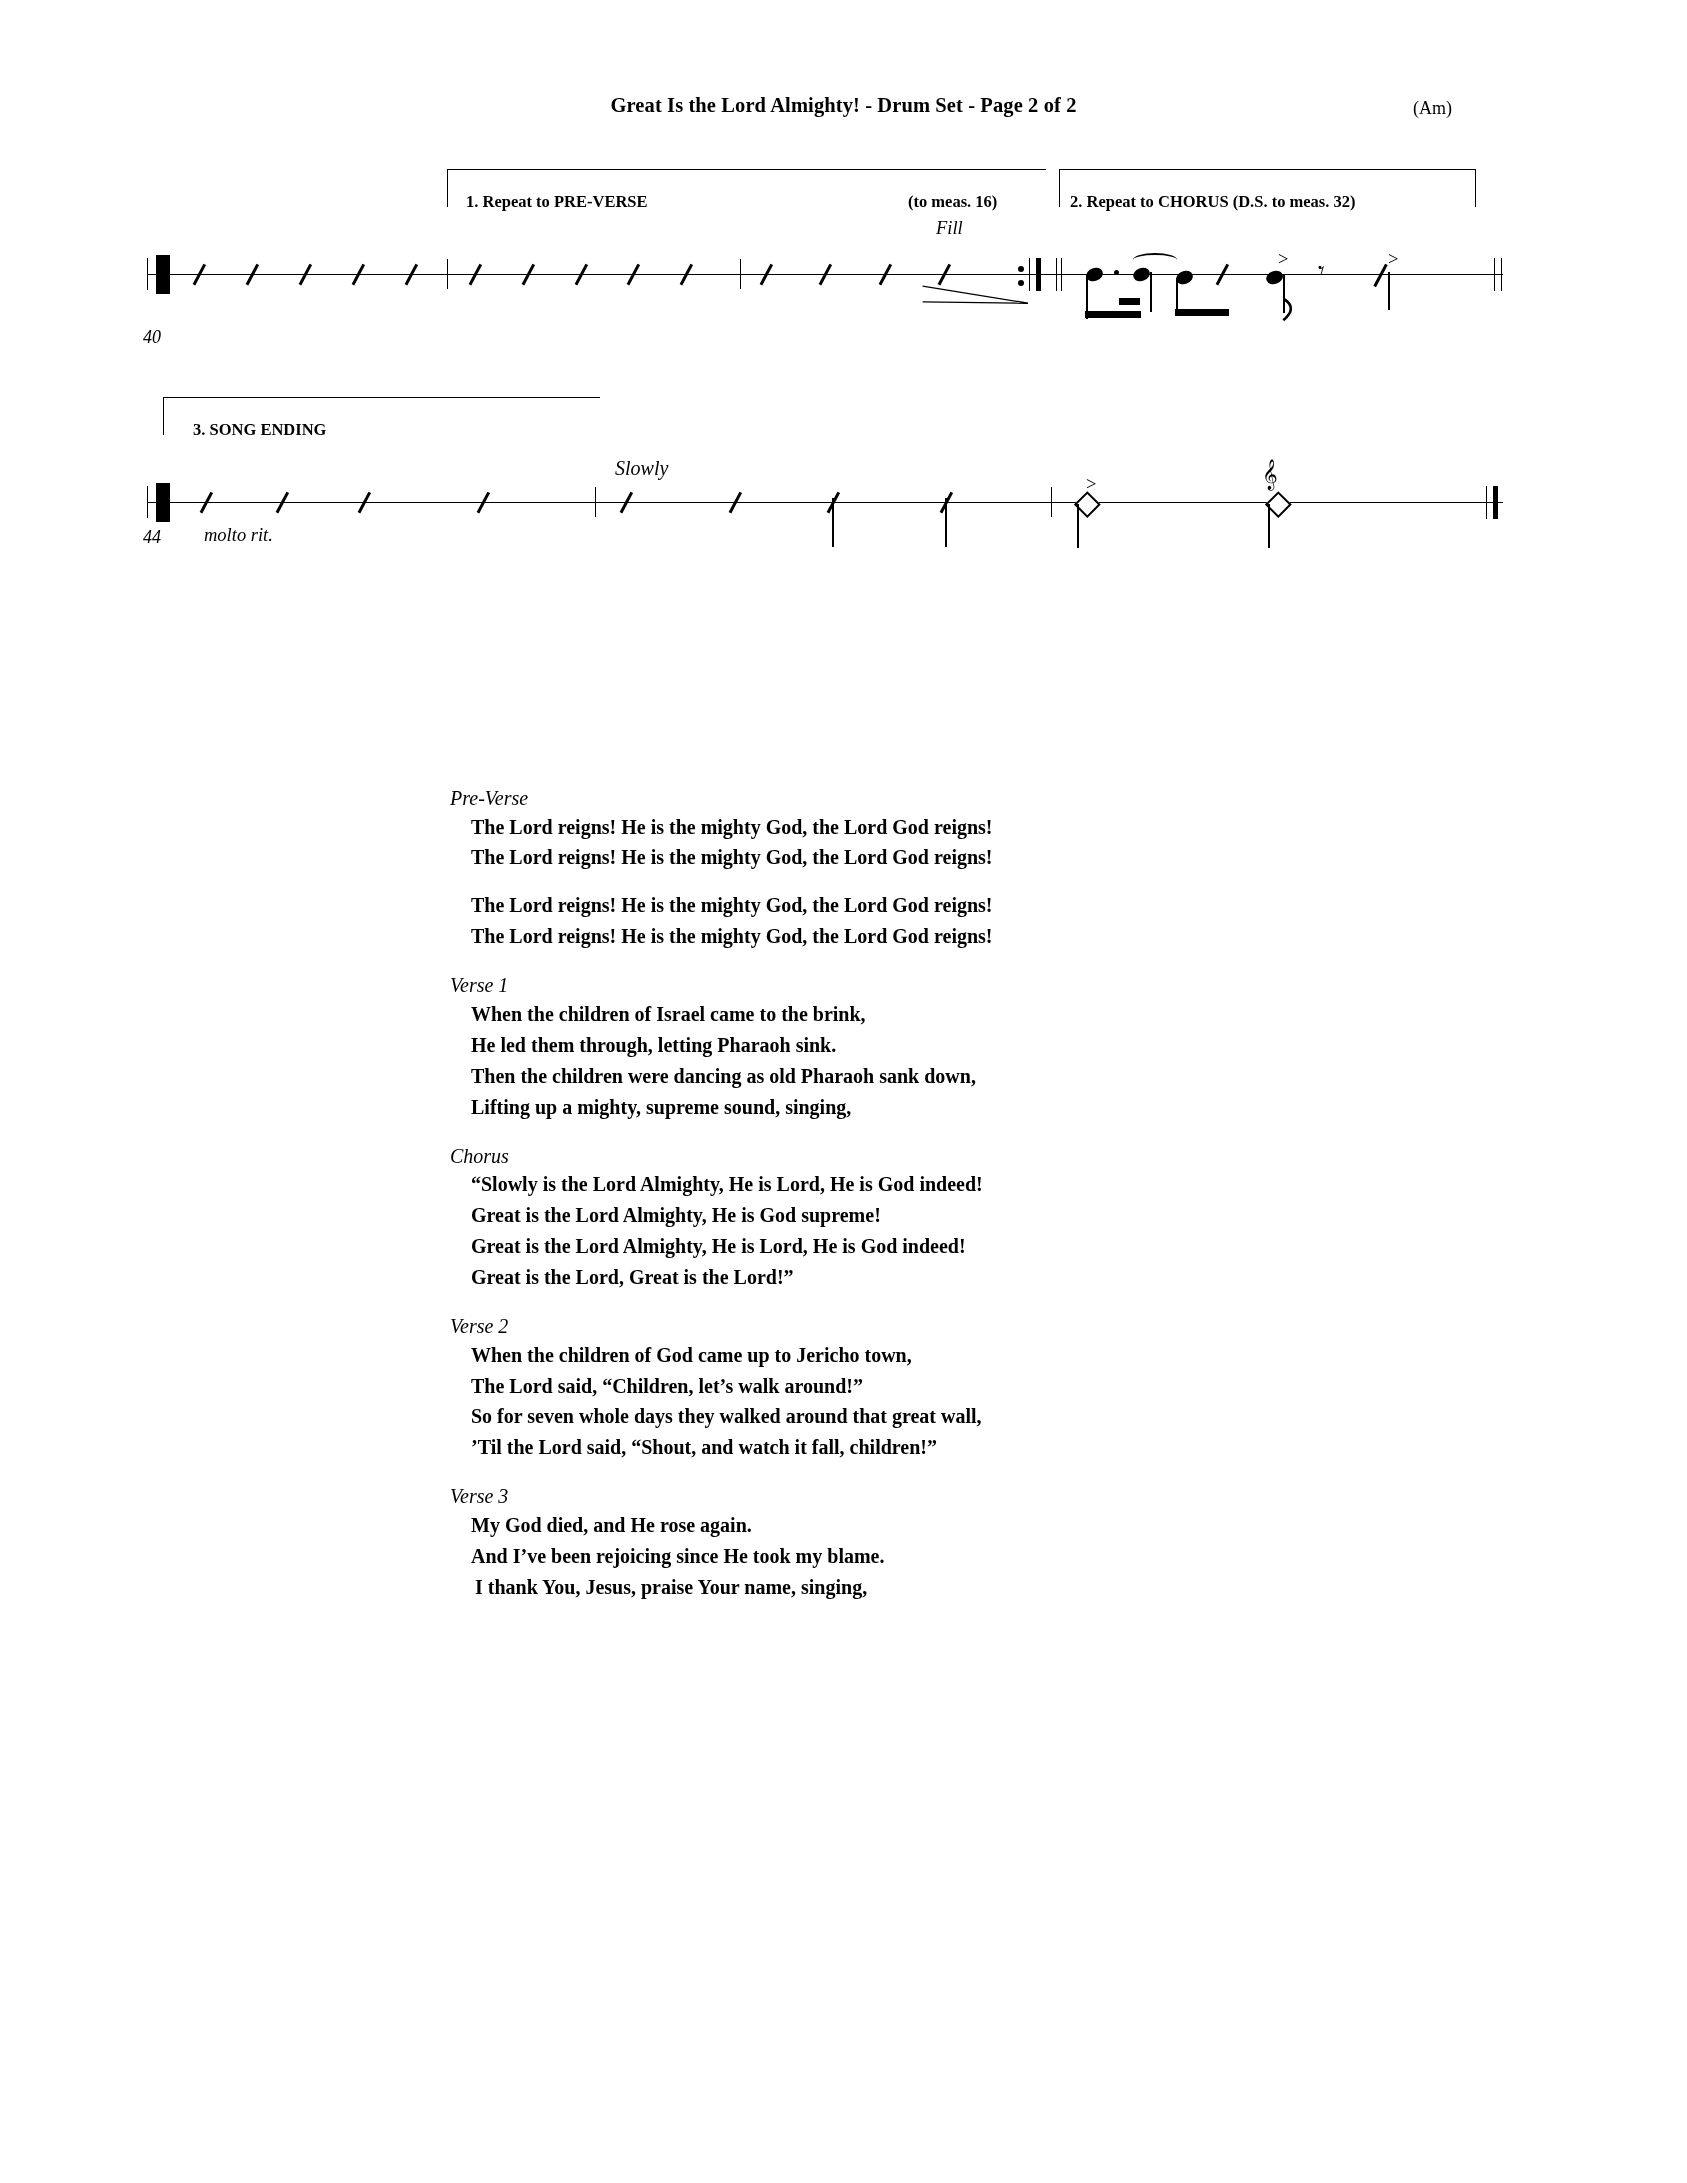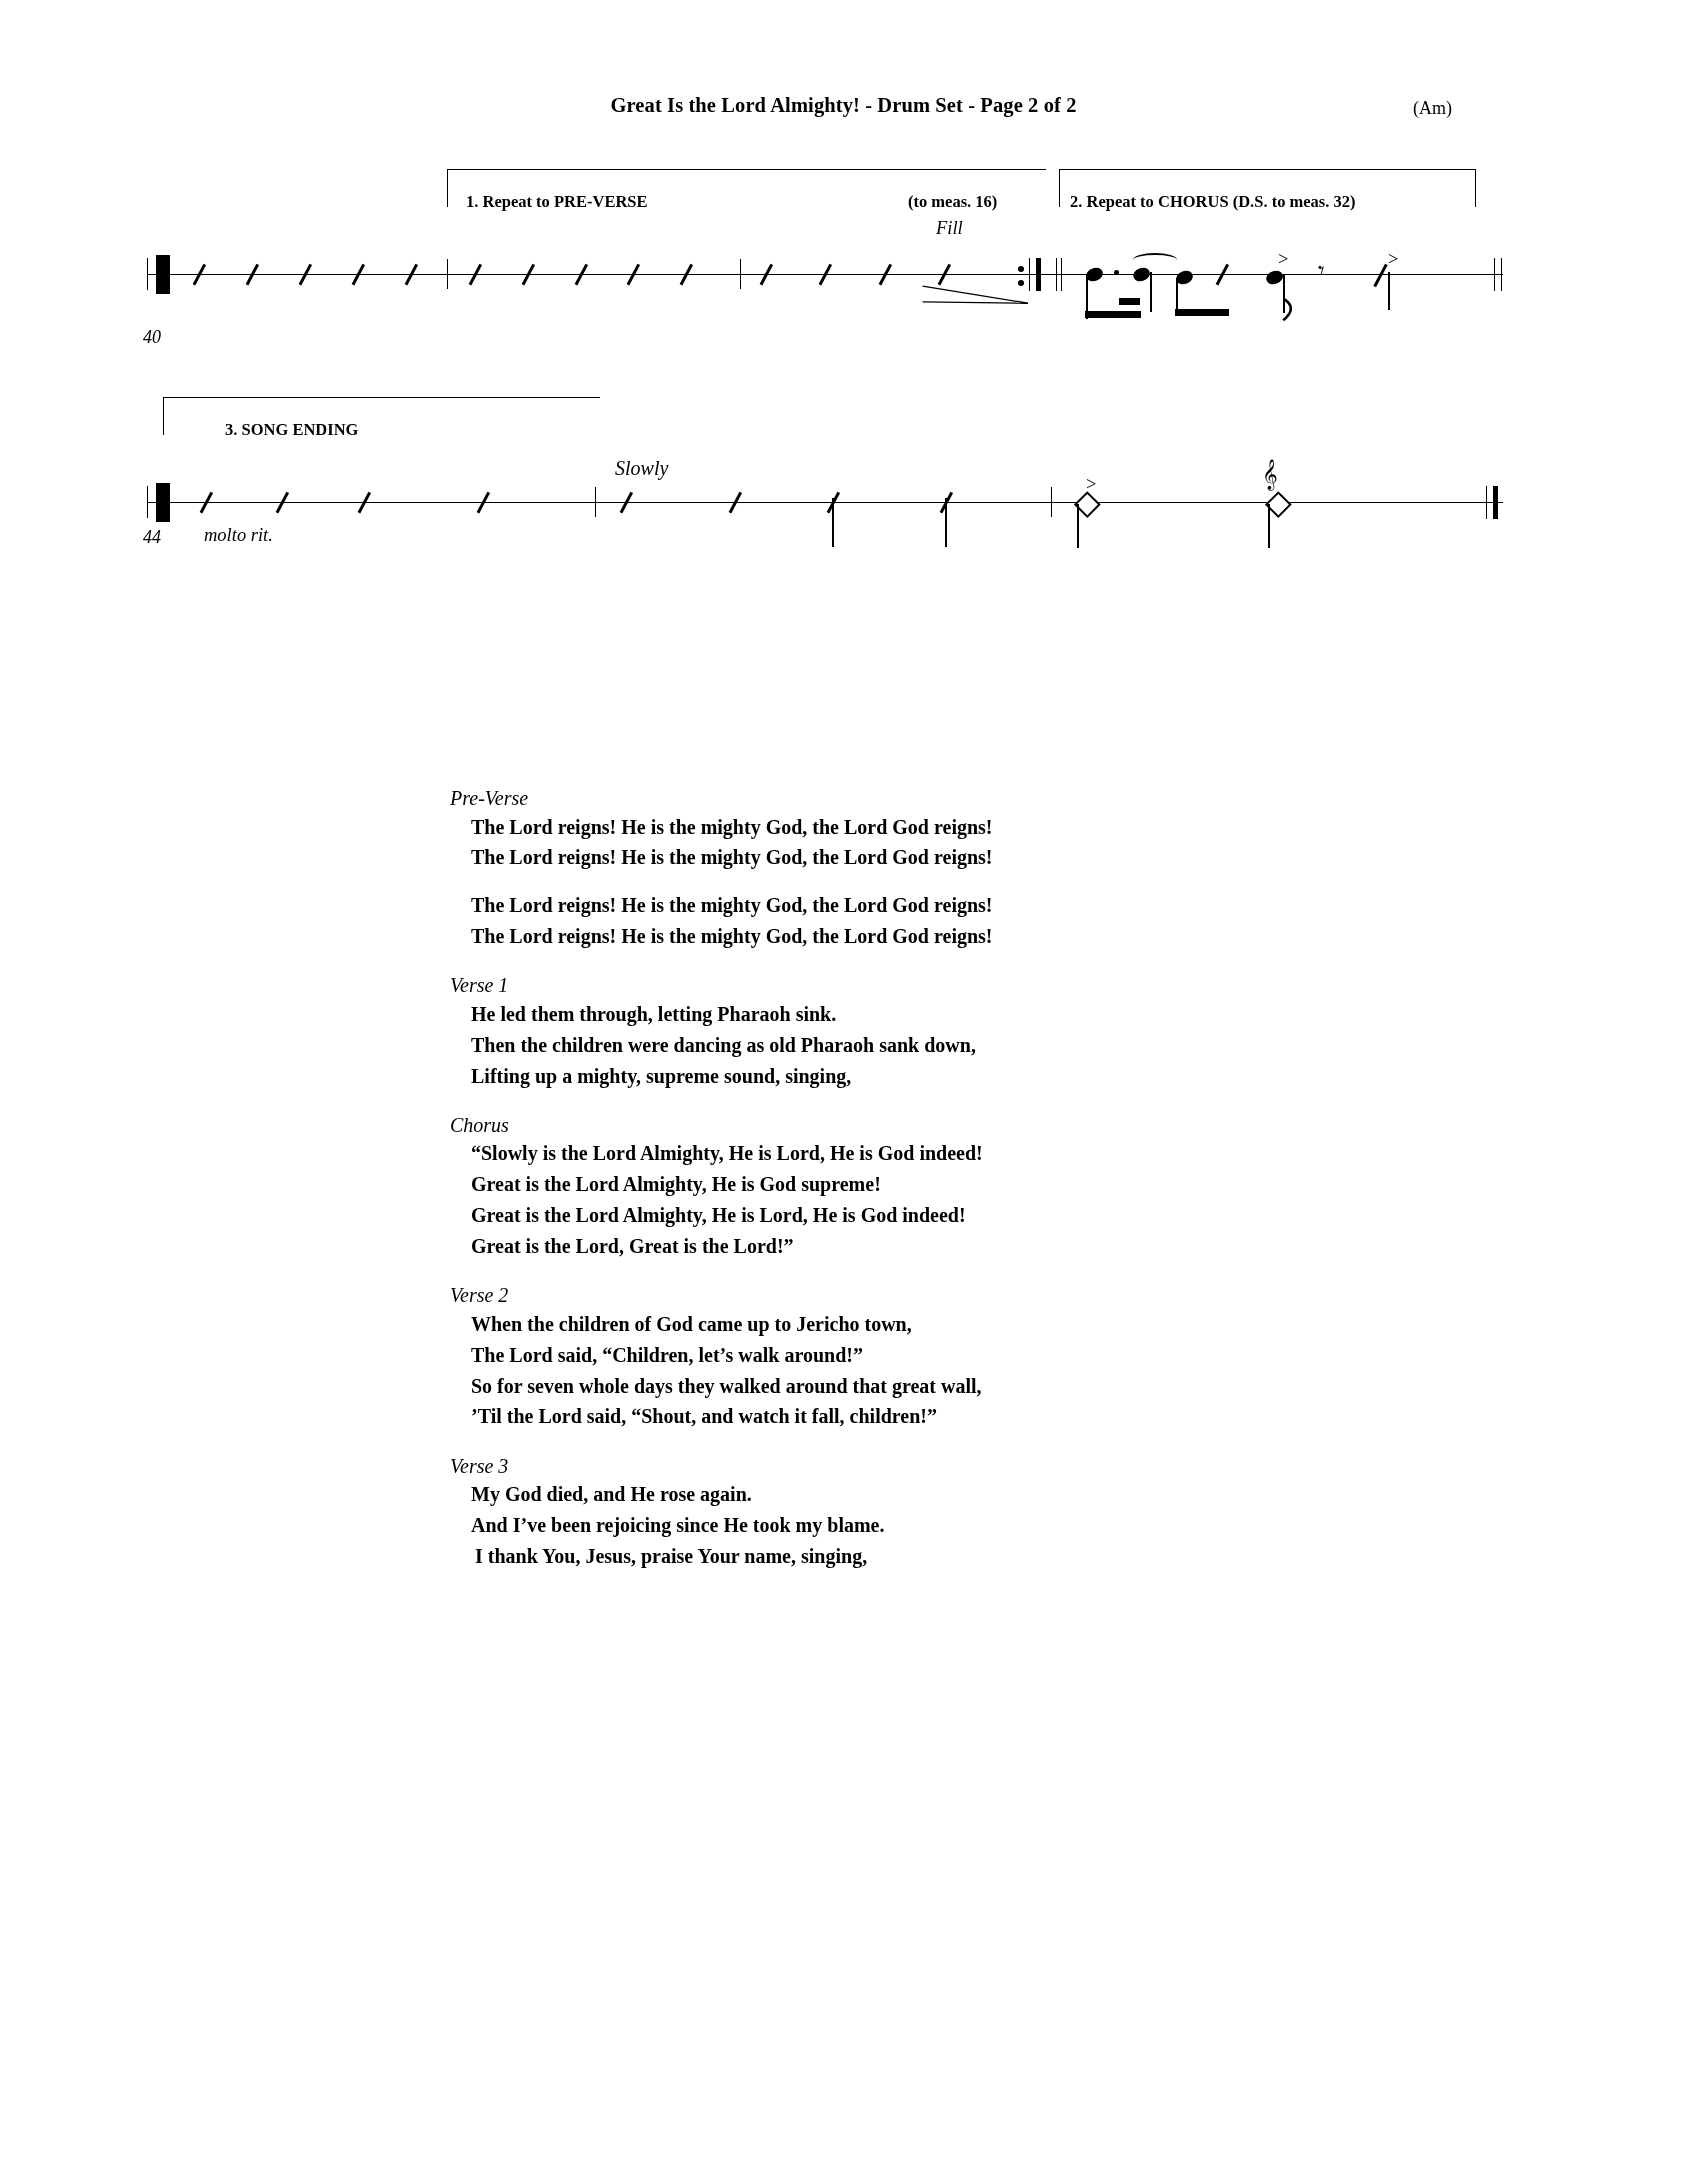--- a/index.html
+++ b/index.html
@@ -294,21 +294,21 @@
   <div class="slash wide" style="left:1379px; top:111px;"></div>
   <div class="stem" style="left:1388px; top:120px; height:38px;"></div>
 
   <div class="barline" style="left:1494px; top:106px; height:33px;"></div>
   <div class="barline" style="left:1501px; top:106px; height:33px;"></div>
 </div>
 
 <div class="system" id="system-2">
 
   <div class="repeat-box" style="left:163px; top:0px; width:437px; height:38px;"></div>
-  <div class="repeat-label" style="left:193px; top:22.5px;margin-left:32px;">3. SONG ENDING</div>
+  <div class="repeat-label" style="left:193px; top:22.5px;">3. SONG ENDING</div>
 
   <div class="tempo-text" style="left:615px; top:60px;">Slowly</div>
 
   <div class="staff-line" style="left:147px; top:105px; width:1356px;"></div>
   <div class="barline" style="left:147px; top:89px; height:32px;"></div>
   <div style="position:absolute; left:156px; top:86px; width:12px; height:37px; background:#000; border:1.3px solid #000;"></div>
 
   <div class="meas-num" style="left:143px; top:130px;font-style:italic;">44</div>
   <div class="expr-text" style="left:204px; top:128px;">molto rit.</div>
 
@@ -347,20 +347,21 @@
     <div class="lyric-heading">Pre-Verse</div>
     <div class="lyric-line">The Lord reigns! He is the mighty God, the Lord God reigns!</div>
     <div class="lyric-line">The Lord reigns! He is the mighty God, the Lord God reigns!</div>
     <div class="lyric-gap"></div>
     <div class="lyric-line">The Lord reigns! He is the mighty God, the Lord God reigns!</div>
     <div class="lyric-line">The Lord reigns! He is the mighty God, the Lord God reigns!</div>
   </div>
 
   <div class="lyric-section">
     <div class="lyric-heading">Verse 1</div>
+    <div class="lyric-line">When the children of Israel came to the brink,</div>
     <div class="lyric-line">He led them through, letting Pharaoh sink.</div>
     <div class="lyric-line">Then the children were dancing as old Pharaoh sank down,</div>
     <div class="lyric-line">Lifting up a mighty, supreme sound, singing,</div>
   </div>
 
   <div class="lyric-section">
     <div class="lyric-heading">Chorus</div>
     <div class="lyric-line">“Slowly is the Lord Almighty, He is Lord, He is God indeed!</div>
     <div class="lyric-line">Great is the Lord Almighty, He is God supreme!</div>
     <div class="lyric-line">Great is the Lord Almighty, He is Lord, He is God indeed!</div>

